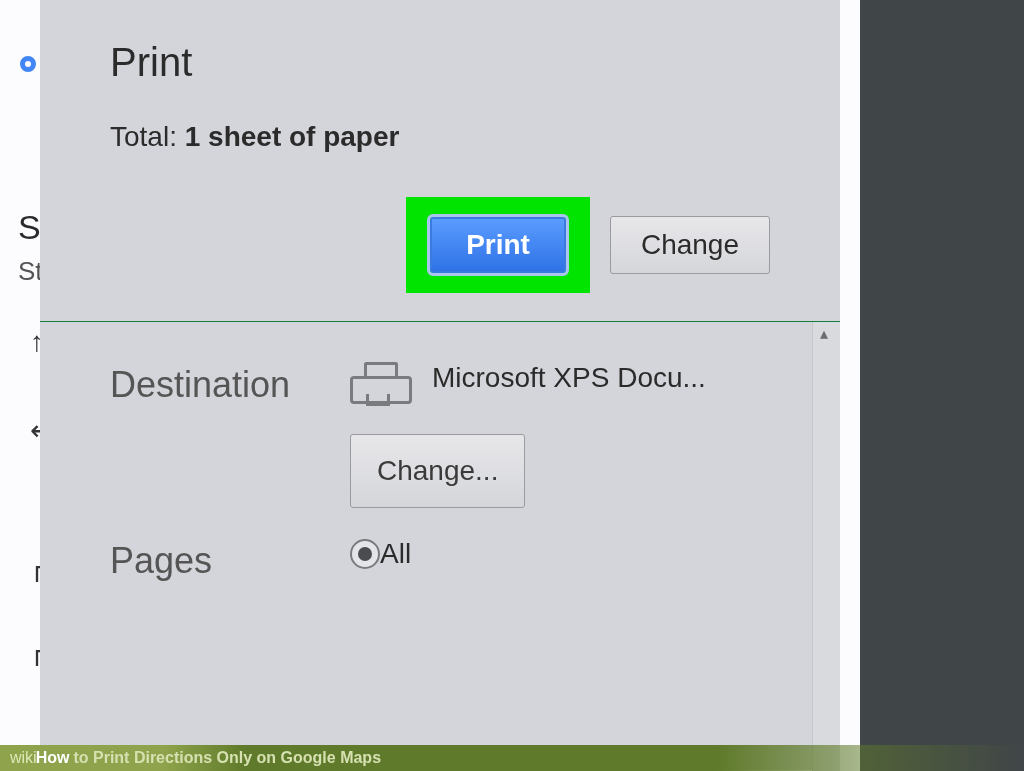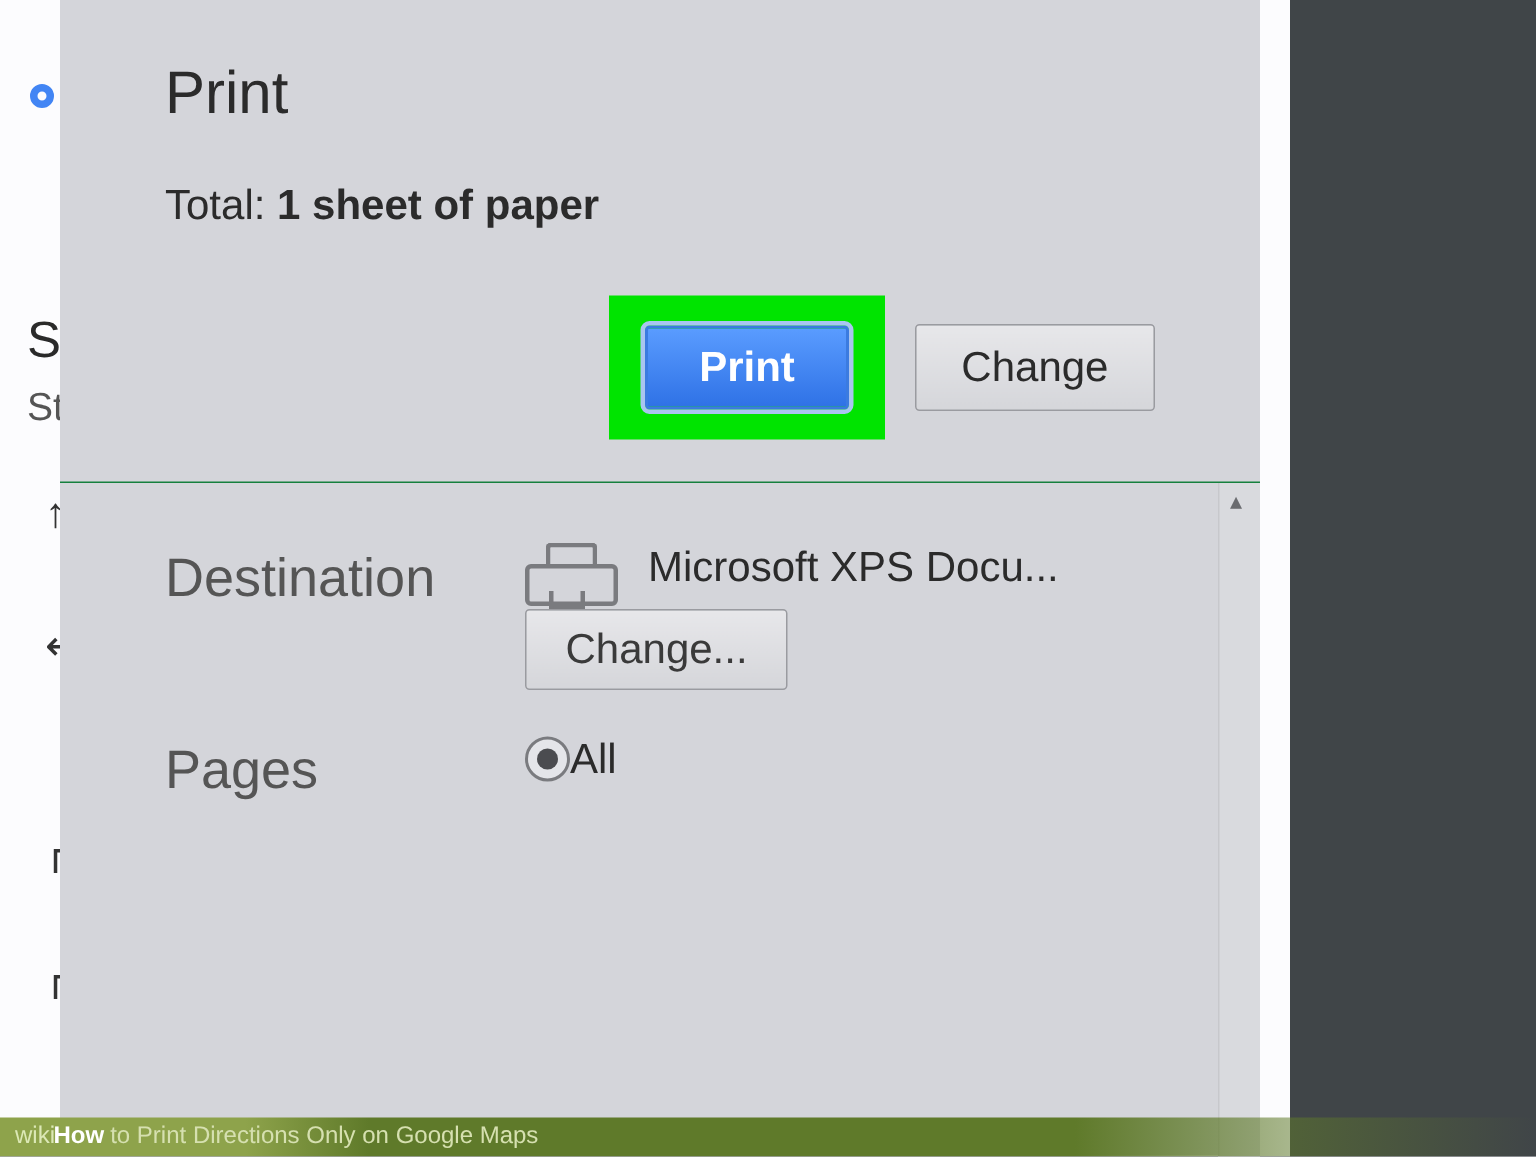--- a/index.html
+++ b/index.html
@@ -139,23 +139,24 @@
       left: 16px; top: 32px;
       width: 24px; height: 12px;
       border: 3px solid #7a7b7f;
       border-top: none;
     }
     .change-btn {
       background: linear-gradient(#e7e7ea, #d5d6da);
       border: 1px solid #9a9ba0;
       color: #3a3a3a;
       font-size: 28px;
-      padding: 10px 26px;
+      padding: 20px 26px;
       border-radius: 3px;
       cursor: pointer;
+      margin-top: 28px;
     }
     .radio-row { display:flex; align-items:center; margin-bottom: 32px; }
     .radio {
       width: 30px; height: 30px;
       border: 2px solid #7a7b7f;
       border-radius: 50%;
       position: relative;
       display:inline-flex; align-items:center; justify-content:center;
       cursor: pointer;
       background: #e4e5e9;
@@ -178,21 +179,21 @@
       width: 1024px;
       height: 26px;
       background: linear-gradient(to right, #8ea34b 0%, #8ea34b 16%, #5f7a2a 24%, #5f7a2a 70%, rgba(95,122,42,0) 100%);
       color: #fff;
       font-size: 16px;
       padding: 3px 10px;
       display:flex; align-items:center;
     }
     .footer .wiki { color:#dce8b6; font-weight:400; }
     .footer .how { font-weight:700; color:#fff; margin-left:-1px;}
-    .footer .rest { font-weight:400; color:#d6e0b0; margin-left:4px;}
+    .footer .rest { font-weight:700; color:#d6e0b0; margin-left:4px;}
   </style>
 </head>
 <body>
 
 <div class="bg-page">
   <div class="bg-icon"></div>
   <div class="bg-text-se">Se</div>
   <div class="bg-text-sta">Sta</div>
   <div class="arrow" style="top:326px">↑</div>
   <div class="arrow" style="top:414px">↤</div>

